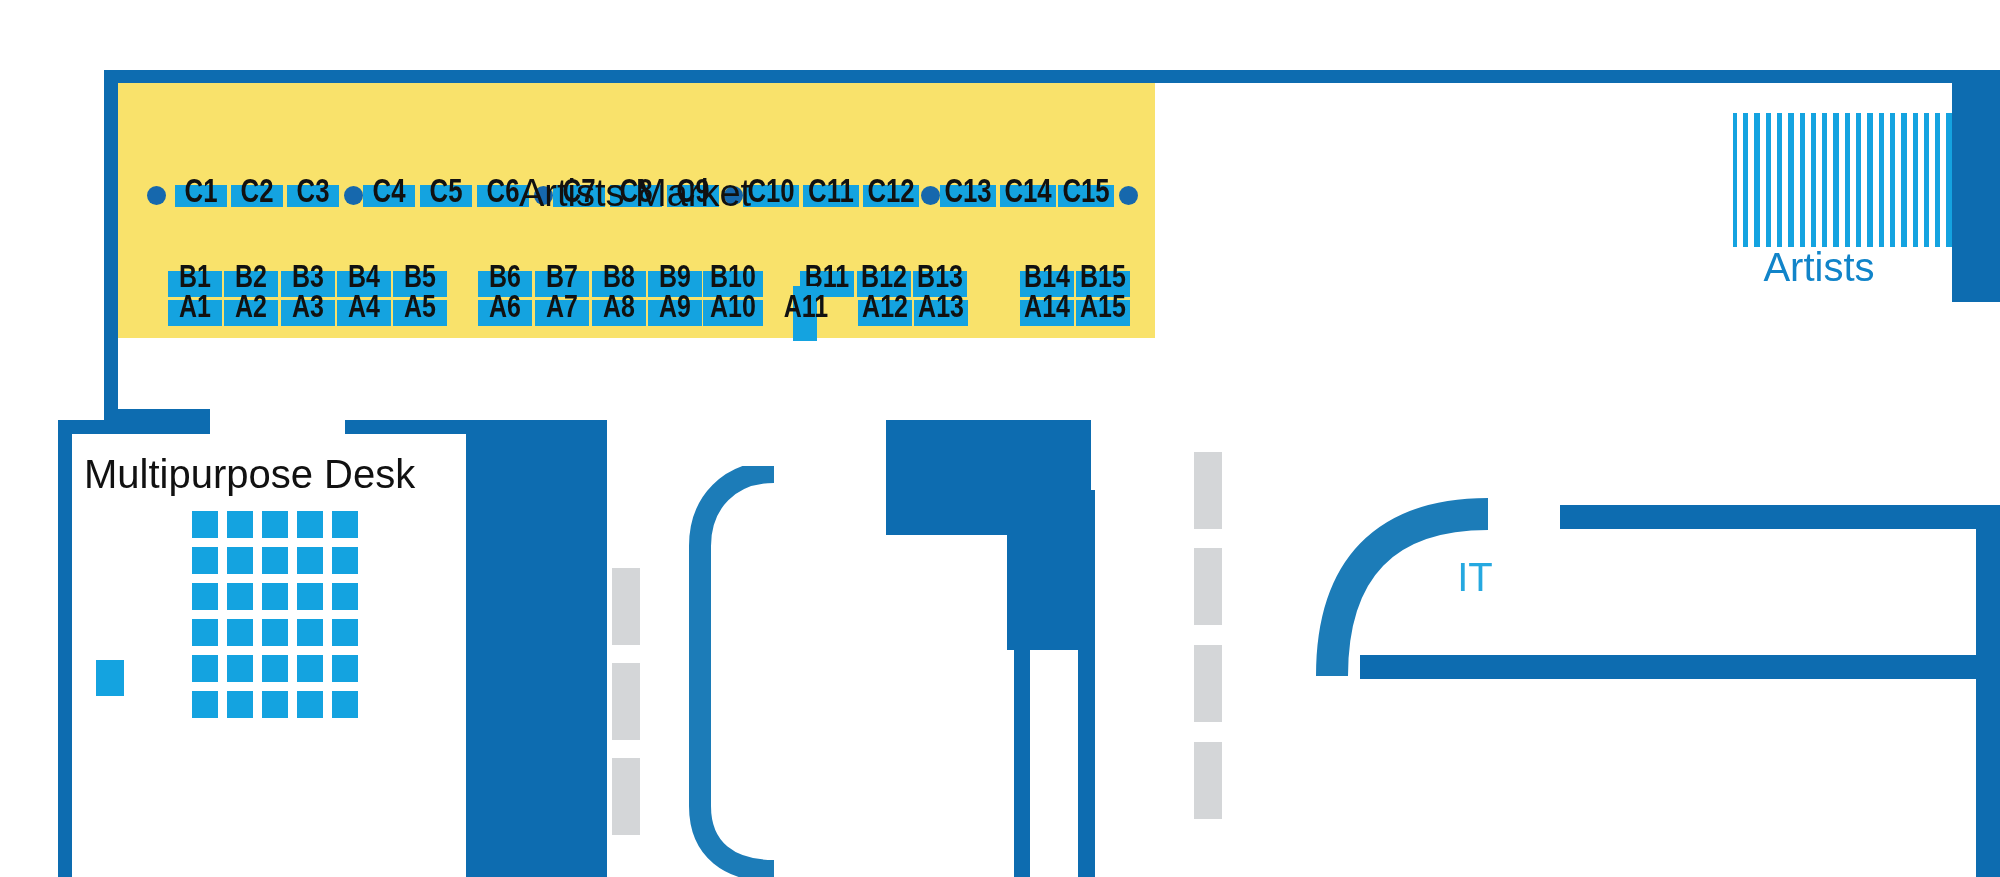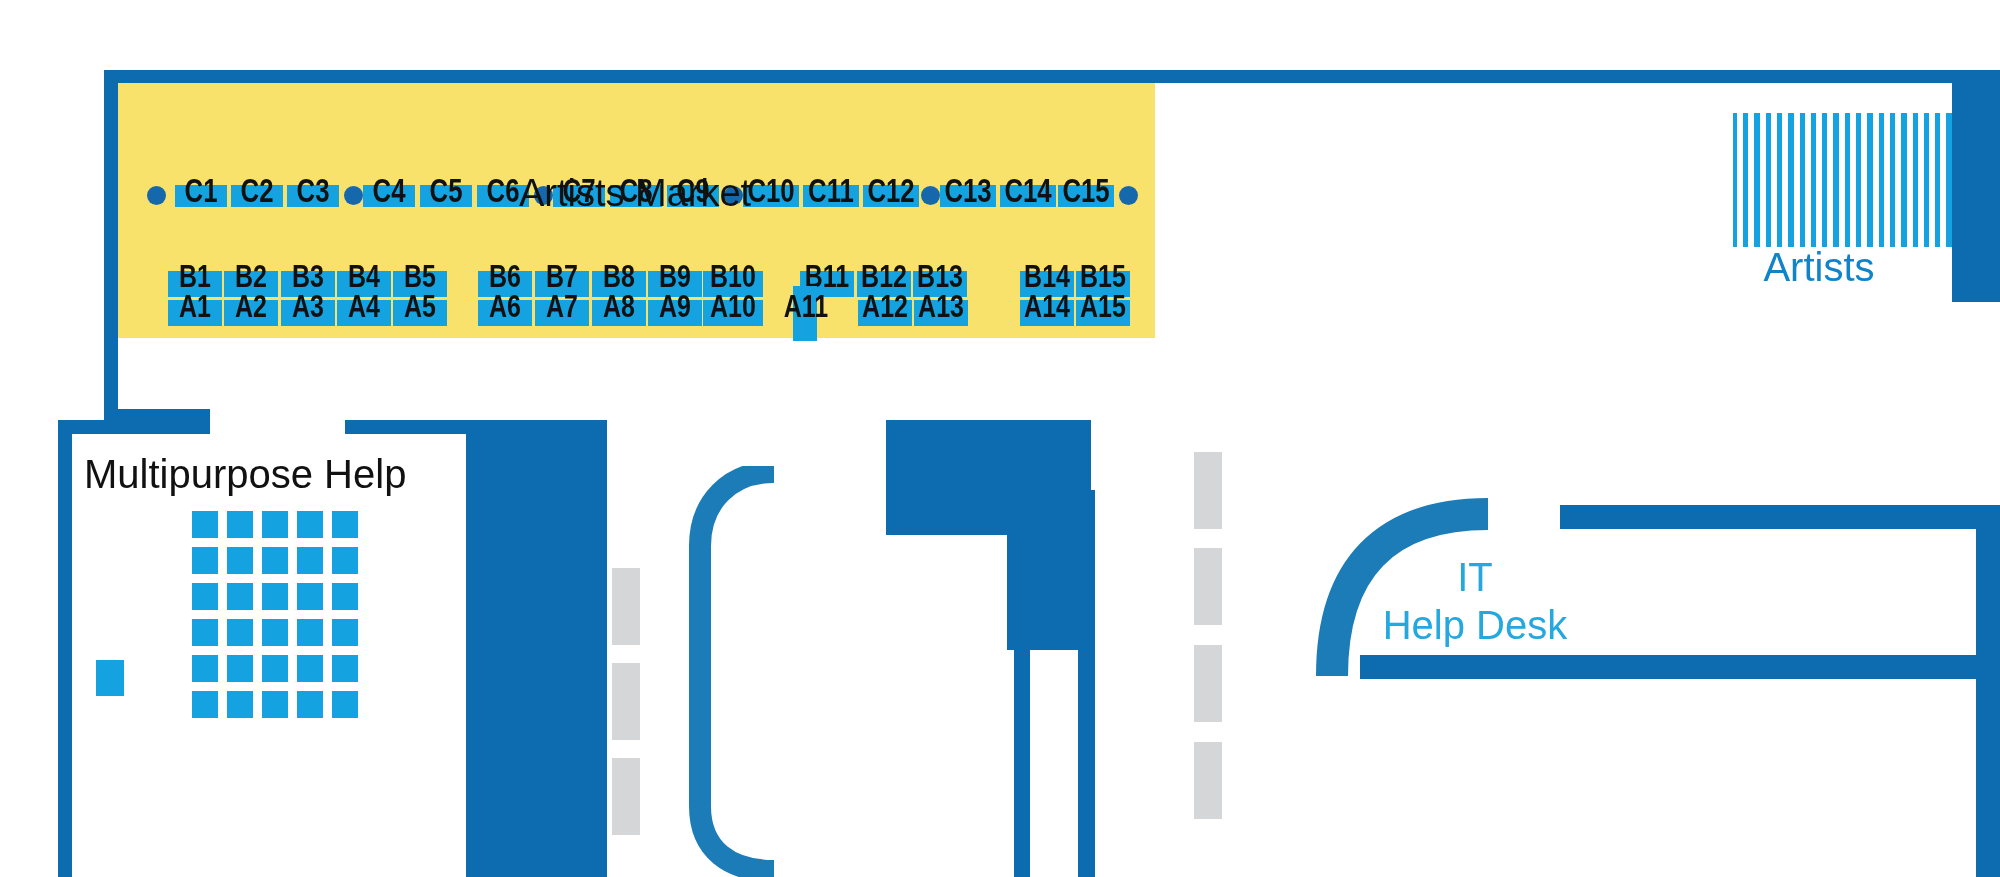--- a/index.html
+++ b/index.html
@@ -204,21 +204,21 @@
       <i style="left: 207.4px;"></i>
       <i style="left: 218.7px;"></i>
     </div>
   <div class="stairs-wall-r"></div>
   <div class="stairs-label">Artists</div>
 
   <div class="mp-wall-top-left"></div>
   <div class="mp-wall-top-right"></div>
   <div class="mp-wall-left"></div>
   <div class="mp-wall-right"></div>
-  <div class="mp-label">Multipurpose Help</div>
+  <div class="mp-label">Multipurpose Desk</div>
   <div class="mp-grid" id="mpGrid">
       <span></span>
       <span></span>
       <span></span>
       <span></span>
       <span></span>
       <span></span>
       <span></span>
       <span></span>
       <span></span>
@@ -266,16 +266,15 @@
   </svg>
 
   <svg class="it-arc" viewBox="0 0 180 180">
     <path d="M16 178 C 16 70, 70 16, 172 16" fill="none" stroke="#1c7cb8" stroke-width="32" stroke-linecap="butt"></path>
   </svg>
   <div class="blk" style="left:1560px;top:505px;width:440px;height:24px;"></div>
   <div class="blk" style="left:1976px;top:505px;width:24px;height:372px;"></div>
   <div class="blk" style="left:1360px;top:655px;width:640px;height:24px;"></div>
   <div class="it-label">
     <span>IT</span><br>
-    <span>Help Desk</span>
   </div>
 
 </div>
 
 </body></html>

